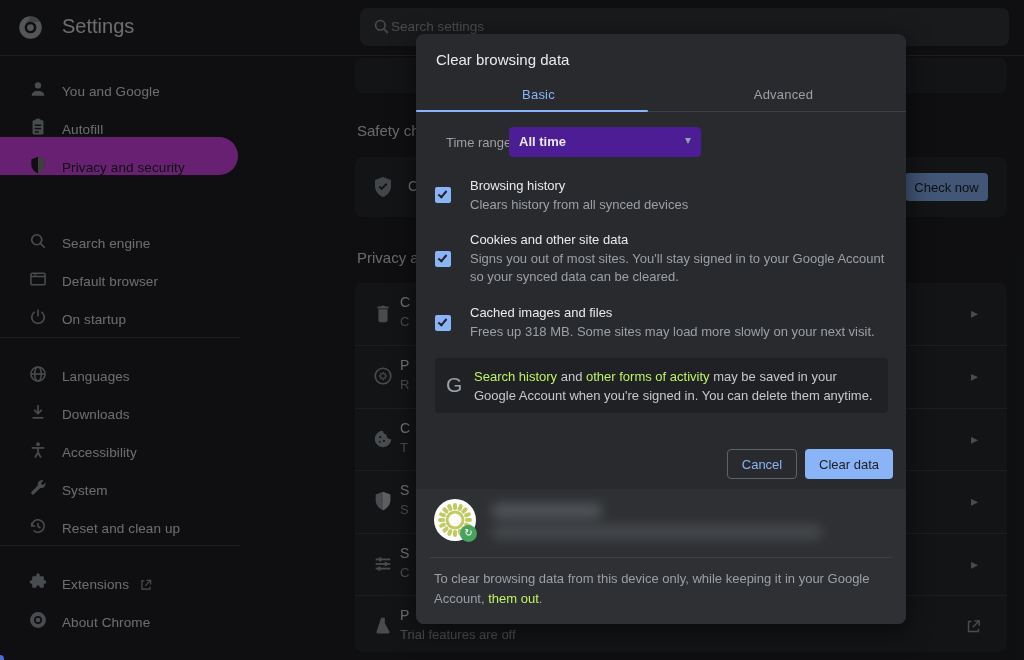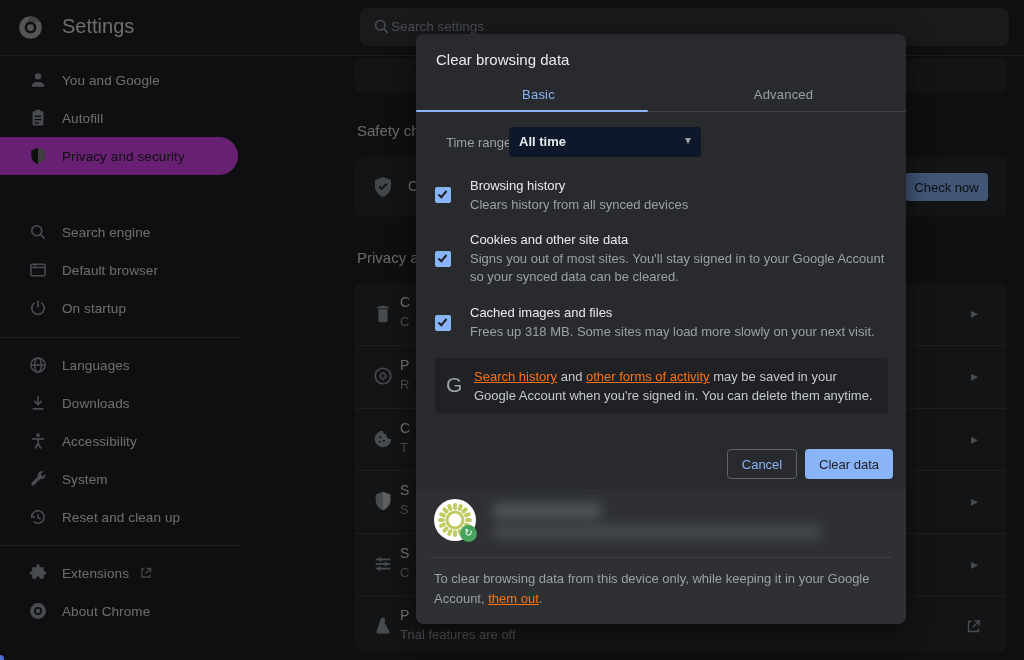--- a/index.html
+++ b/index.html
@@ -13,21 +13,21 @@
             background:#202124; border-bottom:1px solid #3f4042; z-index:1; }
   .chrome-logo { position:absolute; left:17px; top:14px; width:27px; height:27px; color:#aeb1b5; }
   .app-title { position:absolute; left:62px; top:15px; font-size:20px; font-weight:500; color:#dee1e6; }
   .searchbar { position:absolute; left:360px; top:8px; width:649px; height:38px;
                background:#35373b; border-radius:8px; }
   .searchbar .mag { position:absolute; left:12px; top:9px; width:19px; height:19px; color:#9aa0a6; }
   .searchbar .ph { position:absolute; left:31px; top:11px; font-size:13.5px; color:#9aa0a6; }
 
   
   .sidebar { position:absolute; left:0; top:57px; width:240px; bottom:0; z-index:1; }
-  .sb-item { position:absolute; left:0; width:238px; height:38px; display:flex; align-items:center;
+  .sb-item { position:absolute; left:0; width:238px; height:38px; display:flex; align-items:flex-end;
              border-radius:0 19px 19px 0; color:#dde1e5; cursor:pointer; }
   .sb-item .sb-icon { width:20px; height:20px; margin-left:28px; color:#9aa0a6; flex:none; }
   .sb-item .sb-label { margin-left:14px; font-size:13.5px; font-weight:500; letter-spacing:.1px; }
   .sb-item.selected { background:#d946ef; color:#202124; }
   .sb-item.selected .sb-icon { color:#202124; }
   .sb-divider { position:absolute; left:0; width:240px; height:1px; background:#3f4042; }
   .ext-link-sm { width:14px; height:14px; margin-left:10px; color:#9aa0a6; }
 
   
   .content { position:absolute; left:240px; top:57px; right:0; bottom:0; background:#202124; z-index:1; }
@@ -53,35 +53,35 @@
             background:#292a2d; border-radius:8px; box-shadow:0 6px 26px rgba(0,0,0,.55); font-size:13px; }
   .dlg-title { position:absolute; left:20px; top:17px; font-size:15px; font-weight:500; color:#e8eaed; }
   .dlg-tabs { position:absolute; left:0; top:46px; width:490px; height:32px; border-bottom:1px solid #3f4042; }
   .dlg-tab { position:absolute; top:0; width:245px; height:32px; line-height:30px; text-align:center;
              font-weight:500; letter-spacing:.2px; cursor:pointer; }
   .dlg-tab.active { color:#8ab4f8; }
   .dlg-tab.inactive { color:#9aa0a6; }
   .tab-underline { position:absolute; left:0; top:30px; width:232px; height:2px; background:#8ab4f8; border-radius:1px; }
 
   .tr-label { position:absolute; left:30px; top:101px; color:#9aa0a6; }
-  .tr-select { position:absolute; left:93px; top:93px; width:192px; height:30px; background:#0f172a;
+  .tr-select { position:absolute; left:93px; top:93px; width:192px; height:30px; background:#4c1d95;
                border-radius:4px; cursor:pointer; }
   .tr-value { position:absolute; left:10px; top:7px; font-weight:700; color:#e8eaed; }
   .tr-caret { position:absolute; right:10px; top:6px; color:#9aa0a6; font-size:12px; }
 
   .cb { position:absolute; left:19px; width:16px; height:16px; background:#8ab4f8; border-radius:2px; cursor:pointer; }
   .cb .tick { position:absolute; left:5px; top:1.5px; width:5px; height:9px;
               border-right:2px solid #202124; border-bottom:2px solid #202124; transform:rotate(40deg); }
   .cb-title { position:absolute; left:54px; font-weight:500; color:#e8eaed; }
   .cb-desc  { position:absolute; left:54px; width:424px; line-height:18px; color:#9aa0a6; }
 
   .gbox { position:absolute; left:19px; top:324px; width:453px; height:55px; background:#202124; border-radius:4px; }
   .gbox .g { position:absolute; left:11px; top:15px; font-size:21px; font-weight:500; color:#9aa0a6; }
   .gbox .gtext { position:absolute; left:39px; top:9px; width:402px; line-height:19px; color:#c5c8cc; }
-  a.dlg-link { color:#f97316; text-decoration:underline; cursor:pointer; }
+  a.dlg-link { color:#bef264; cursor:pointer; }
 
   .btn-cancel { position:absolute; left:311px; top:415px; width:70px; height:30px; background:transparent;
                 border:1px solid #5f6368; border-radius:4px; color:#8ab4f8; font-size:13px; font-weight:500; }
   .btn-clear { position:absolute; left:389px; top:415px; width:88px; height:30px; background:#8ab4f8;
                border:none; border-radius:4px; color:#202124; font-size:13px; font-weight:500; }
 
   .dlg-footer { position:absolute; left:0; top:455px; width:490px; height:135px; background:#2e3033;
                 border-radius:0 0 8px 8px; }
   .avatar { position:absolute; left:18px; top:10px; width:42px; height:42px; border-radius:50%; background:#fff; }
   .sync-badge { position:absolute; left:26px; top:26px; width:17px; height:17px; border-radius:50%;

